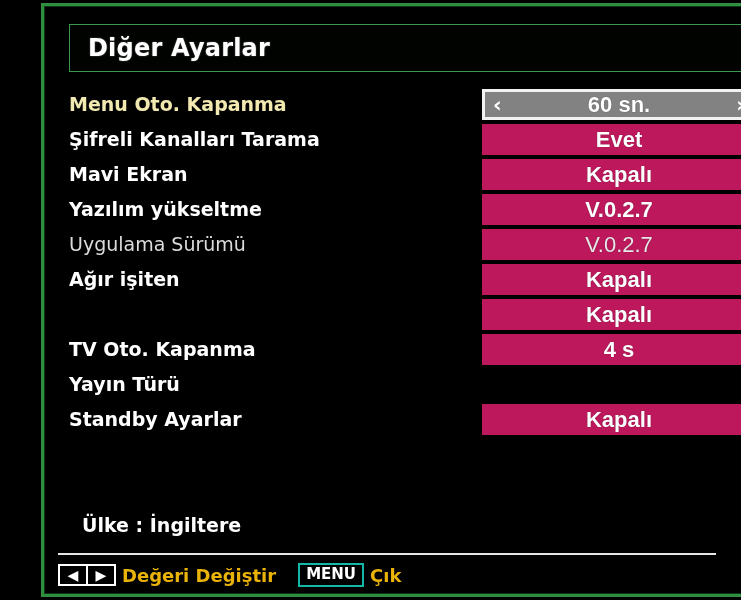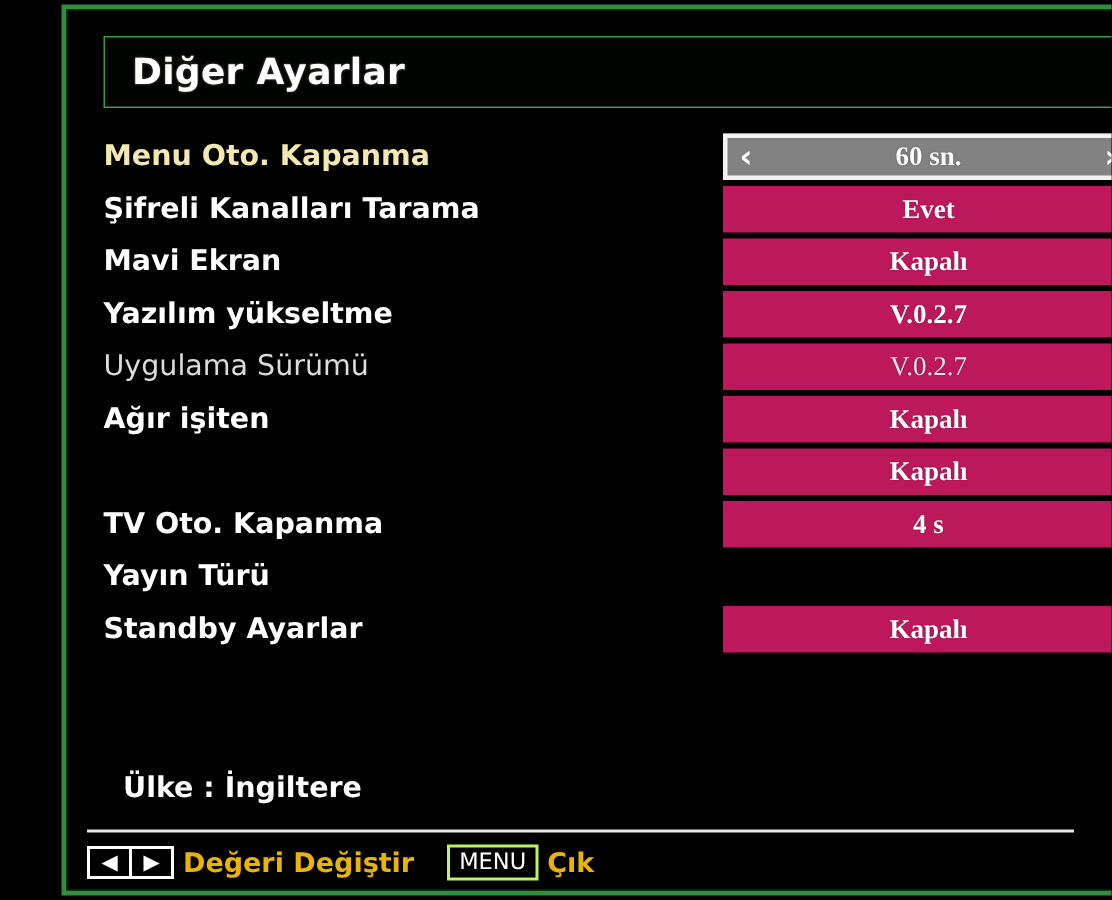--- a/index.html
+++ b/index.html
@@ -102,23 +102,23 @@
     display: flex;
     align-items: center;
     justify-content: center;
   }
   .row.selected .row-value {
     border: 3px solid #f2f2f2;
     background: #828282;
   }
   .value-text {
     color: #ffffff;
-    font-size: 18px;
-    font-weight: bold;
-    font-family: Liberation Serif, serif;
+    font-size: 22px;
+    font-weight: bold;
+    font-family: Liberation Sans, sans-serif;
     text-shadow: 0 0 1px rgba(0,0,0,0.5);
   }
   .row.disabled .value-text {
     color: #e8e8e8;
     font-weight: normal;
   }
 
   .chev {
     position: absolute;
     top: 50%;
@@ -183,25 +183,25 @@
   }
   .footer-text {
     color: #eab308;
     font-size: 18px;
     font-weight: bold;
     margin-left: 6px;
     font-family: "DejaVu Sans", sans-serif;
   }
   .menu-key {
     margin-left: 22px;
-    border: 2px solid #bef264;
+    border: 2px solid #14b8a6;
     background: #000000;
     color: #ffffff;
     font-size: 15px;
-    font-weight: normal;
+    font-weight: bold;
     padding: 1px 6px 2px 6px;
     line-height: 17px;
     font-family: "DejaVu Sans", sans-serif;
   }
 </style>
 </head>
 <body>
 
 <div id="screen">
 

